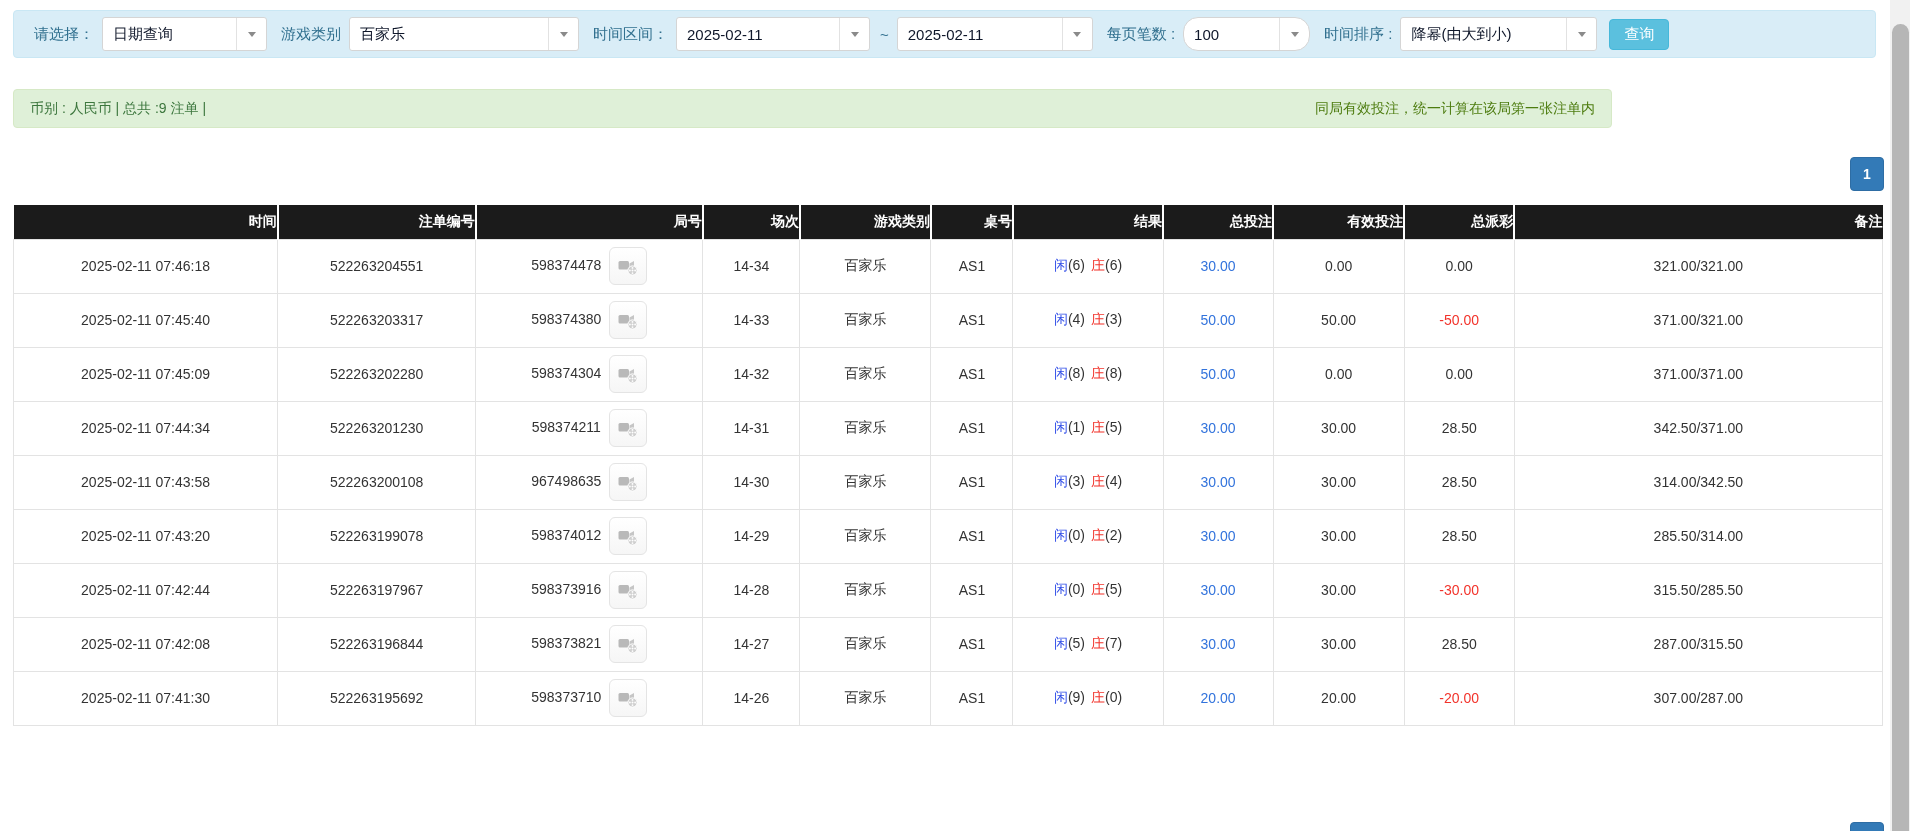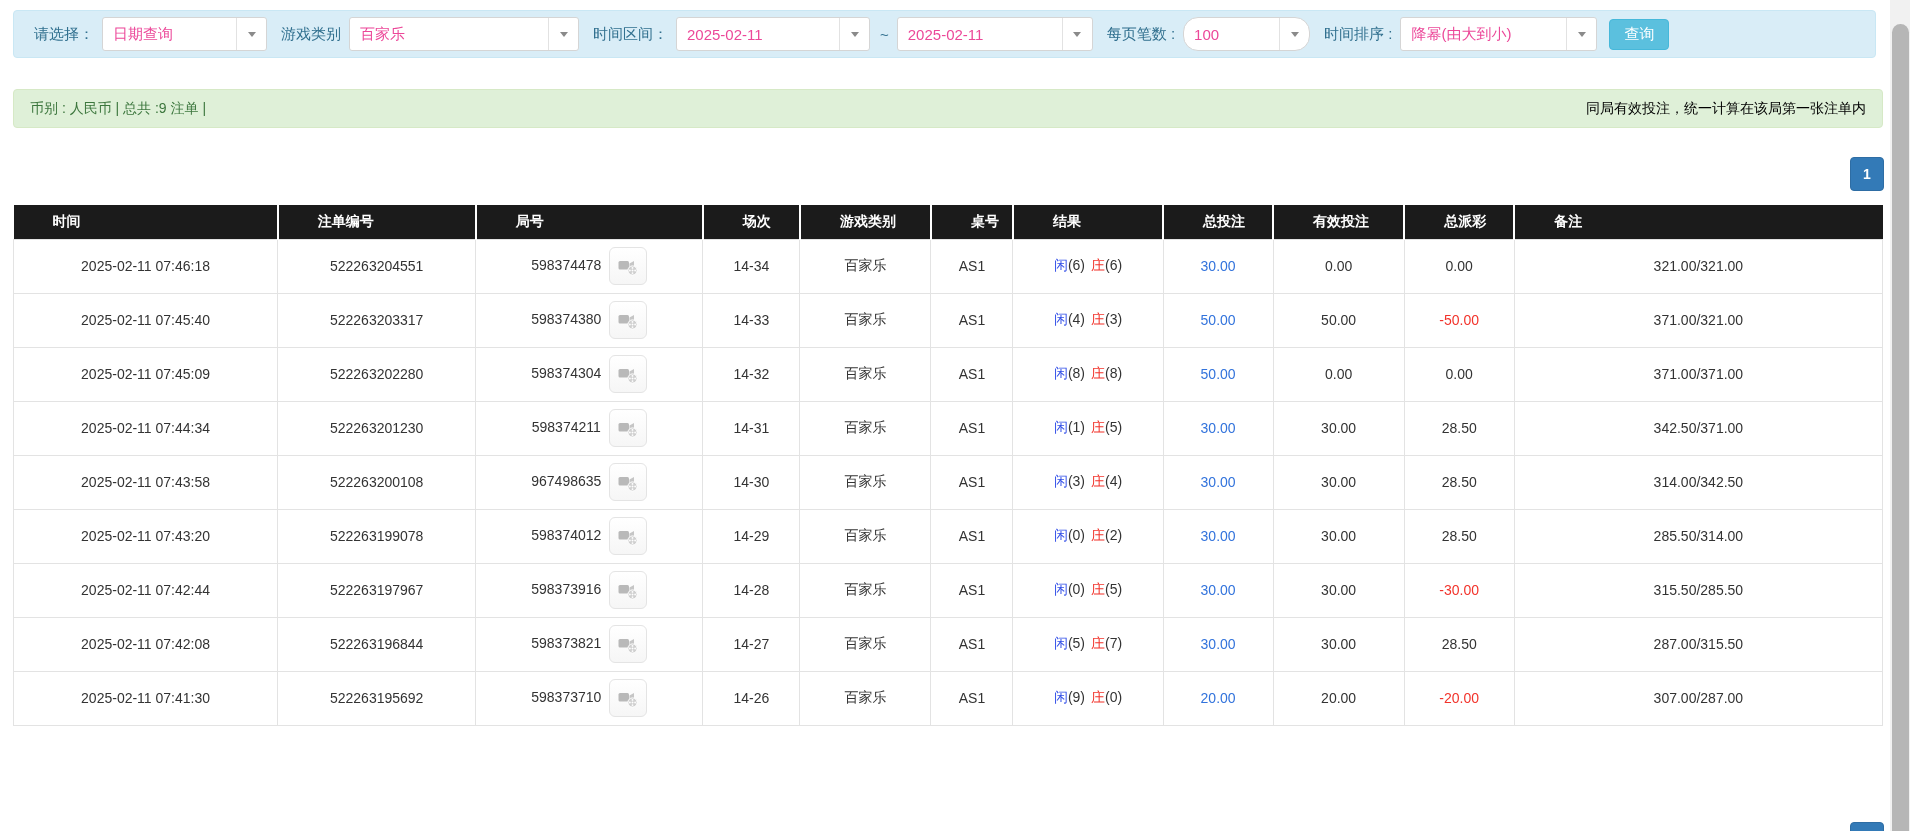--- a/index.html
+++ b/index.html
@@ -19,59 +19,59 @@
     background: #d9edf7; border: 1px solid #c9e7f4; border-radius: 4px;
     display: flex; align-items: center; padding: 0 14px;
     white-space: nowrap;
   }
   .flabel { font-weight: normal; color: #31708f; font-size: 15px; margin: 0 8px 0 6px; }
   .select {
     display: inline-flex; align-items: center; height: 34px;
     background: #fff; border: 1px solid #d5d5d5; border-radius: 3px;
     margin-right: 8px; cursor: pointer;
   }
-  .select .val { flex: 1; padding: 0 10px; font-size: 15px; color: #ec4899; text-align: left; overflow: hidden; }
+  .select .val { flex: 1; padding: 0 10px; font-size: 15px; color: #0f172a; text-align: left; overflow: hidden; }
   .select .caret-box { width: 30px; align-self: stretch; border-left: 1px solid #e2e2e2; display: flex; align-items: center; justify-content: center; }
   .caret { width: 0; height: 0; border-left: 4px solid transparent; border-right: 4px solid transparent; border-top: 5px solid #8a8a8a; }
   .w165 { width: 165px; } .w230 { width: 230px; } .w194 { width: 194px; }
   .w196 { width: 196px; } .w127 { width: 127px; border-radius: 15px; } .w197 { width: 197px; }
   .tilde { color: #31708f; font-size: 15px; margin: 0 8px 0 2px; }
   .search-btn {
     height: 31px; padding: 0 14px; margin-left: 4px;
     background: #5bc0de; color: #fff; border: 1px solid #46b8da; border-radius: 4px;
     font-size: 15px; font-family: Liberation Sans, sans-serif; cursor: pointer;
   }
 
   
   .summary-bar {
     position: absolute; left: 13px; top: 89px;
-    width: 1870px; height: 39px;
+    width: 1599px; height: 39px;
     background: #dff0d8; border: 1px solid #d6e9c6; border-radius: 4px;
     display: flex; align-items: center; justify-content: space-between;
     padding: 16px 16px; font-size: 14px;
   }
   .summary-info { color: #3c763d; }
-  .summary-notice { color: #000000; }
+  .summary-notice { color: #4d7c0f; }
 
   
   .pager {
     position: absolute; width: 34px; height: 34px;
     background: #337ab7; border: 1px solid #2e6da4; border-radius: 4px;
     color: #fff; font-size: 14px; font-weight: bold;
     display: flex; align-items: center; justify-content: center; cursor: pointer;
   }
   .pager-top { left: 1850px; top: 157px; }
   .pager-bottom { left: 1850px; top: 822px; }
 
   
   .table-wrap { position: absolute; left: 13px; top: 205px; width: 1870px; }
   table { border-collapse: collapse; table-layout: fixed; width: 1870px; background: #fff; }
   thead th {
     background: #1b1b1b; color: #fff; font-weight: bold; font-size: 14px;
-    height: 34px; text-align: left; border-left: 2px solid #fff; padding-left: 39px;
+    height: 34px; text-align: right; border-left: 2px solid #fff; padding-left: 39px;
   }
   thead th:first-child { border-left: none; }
   tbody td {
     height: 54px; font-size: 14px; color: #333; text-align: center;
     border: 1px solid #e3e3e3; background: #fff;
   }
   tfoot td {
     height: 36px; font-size: 14px; color: #fff; text-align: center;
     background: #9a9a9a; border-left: 2px solid #fff; border-top: 2px solid #fff;
   }

